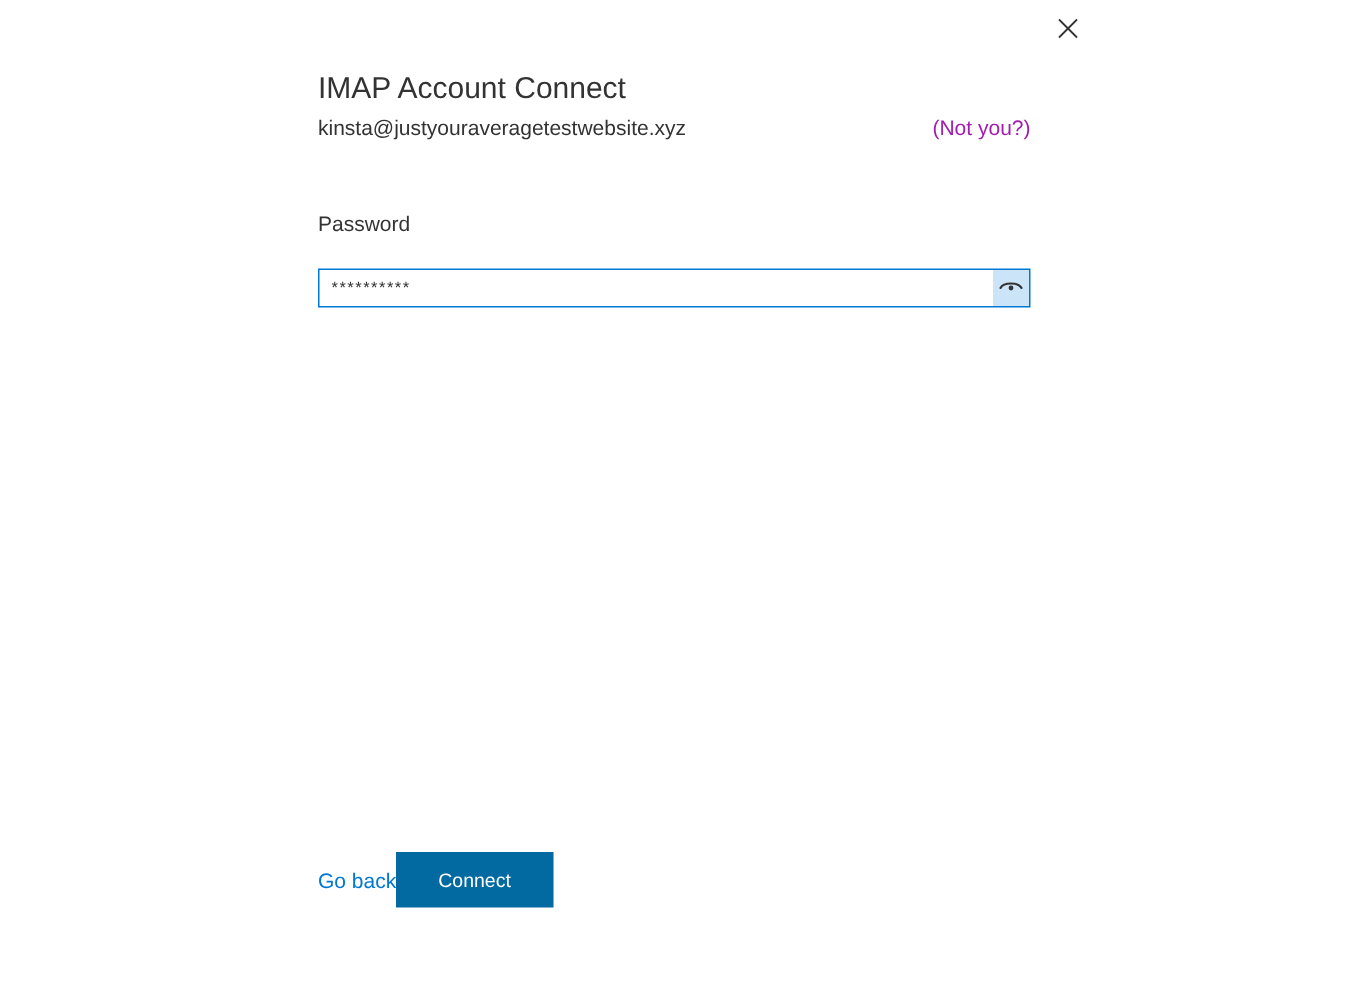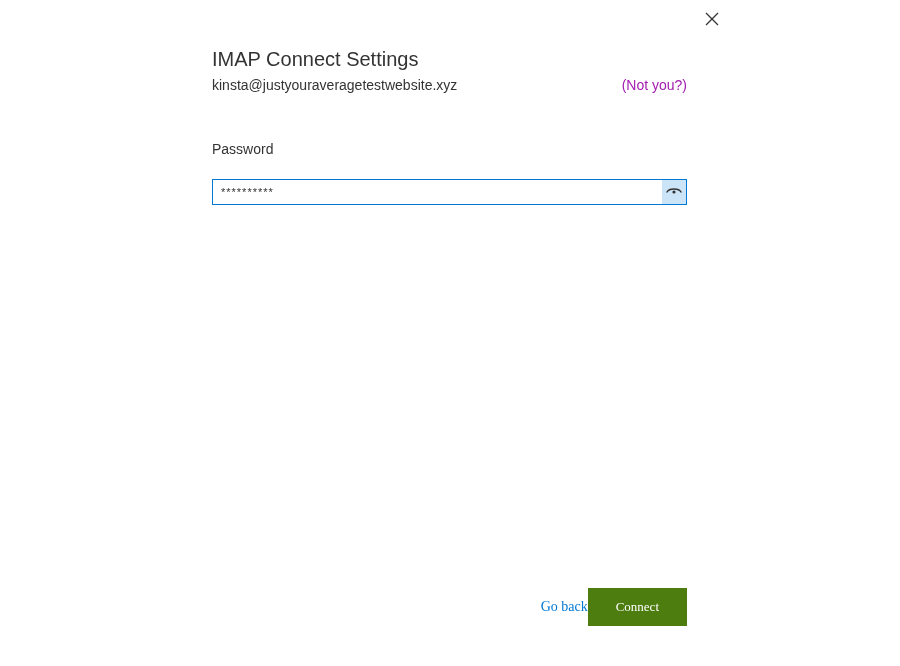--- a/index.html
+++ b/index.html
@@ -107,35 +107,34 @@
 
     .eye-btn svg {
       width: 16px;
       height: 10px;
     }
 
     .bottom-row {
       position: absolute;
       left: 212px;
       width: 475px;
-      top: 588px;
+      top: 568px;
       display: flex;
-      justify-content: flex-end;
+      justify-content: flex-start;
       align-items: center;
-      font-family: Liberation Serif, serif;
     }
 
     .go-back {
       color: #0078d4;
       font-size: 14px;
       cursor: pointer;
     }
 
     .connect-btn {
-      background: #4d7c0f;
+      background: #0369a1;
       color: #ffffff;
       border: none;
       padding: 11px 28px;
       font-size: 13px;
       cursor: pointer;
       font-family: inherit;
     }
   </style>
 </head>
 <body>
@@ -143,21 +142,21 @@
 <button class="close-btn">
   <span>
     <svg viewBox="0 0 14 14" stroke="#333" stroke-width="1.2" fill="none">
       <line x1="1" y1="1" x2="13" y2="13"></line>
       <line x1="13" y1="1" x2="1" y2="13"></line>
     </svg>
   </span>
 </button>
 
 <div class="dialog">
-  <h1 class="title">IMAP Connect Settings</h1>
+  <h1 class="title">IMAP Account Connect</h1>
 
   <div class="account-row">
     <span class="email">kinsta@justyouraveragetestwebsite.xyz</span>
     <span class="not-you">(Not you?)</span>
   </div>
 
   <div class="field-label">Password</div>
 
   <div class="password-row">
     <input type="text" class="password-input" value="**********" style="">

